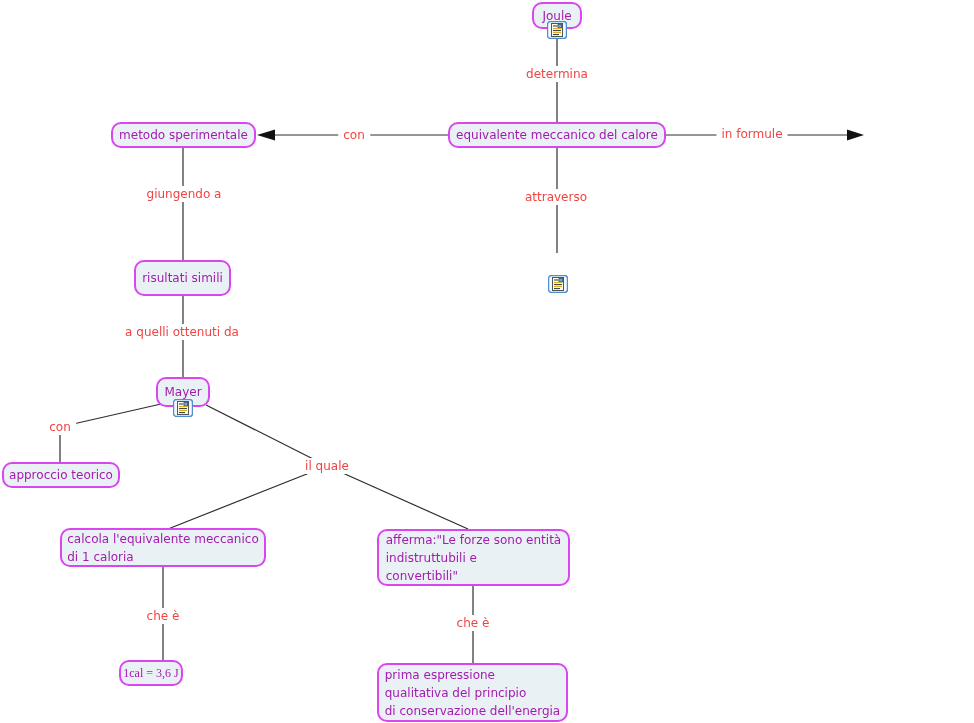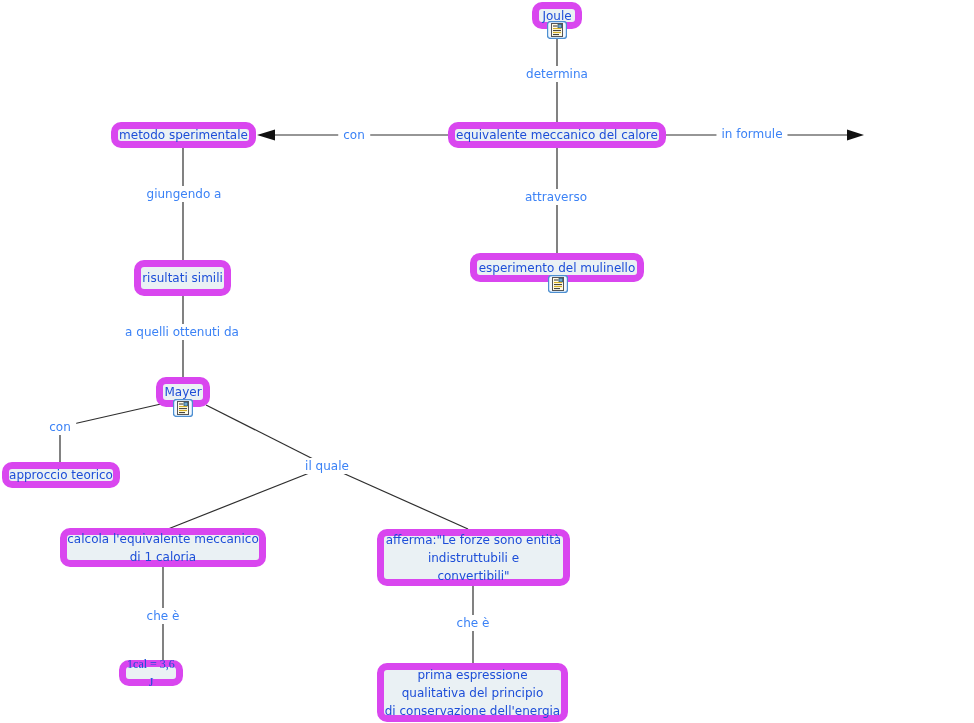--- a/index.html
+++ b/index.html
@@ -15,40 +15,39 @@
   #edges {
     position: absolute;
     left: 0; top: 0;
     width: 974px; height: 723px;
     z-index: 1;
   }
   .node {
     position: absolute;
     box-sizing: border-box;
     background: #eaf1f4;
-    border: 7px solid #d946ef;
+    border: 2px solid #d946ef;
     border-radius: 10px;
     display: flex;
     align-items: center;
     justify-content: center;
-    text-align: center;
     font-size: 12px;
     line-height: 1.5;
-    color: #1d4ed8;
+    color: #a21caf;
     white-space: pre-line;
     z-index: 2;
     cursor: default;
   }
   .link-label {
     position: absolute;
     transform: translate(-50%, -50%);
     background: #ffffff;
     padding: 1px 5px;
     font-size: 12px;
-    color: #3b82f6;
+    color: #ef4444;
     white-space: nowrap;
     z-index: 3;
     cursor: default;
   }
   .res-icon {
     position: absolute;
     width: 20px;
     height: 18px;
     z-index: 4;
     cursor: pointer;
@@ -81,21 +80,20 @@
     </g>
   </svg>
 
   <div class="node" style="left:532px; top:2px;   width:50px;  height:27px;">Joule</div>
 
   <div class="node" style="left:111px; top:122px; width:145px; height:26px;">metodo sperimentale</div>
 
   <div class="node" style="left:448px; top:122px; width:218px; height:26px;">equivalente meccanico del calore</div>
 
 
-  <div class="node" style="left:470px; top:253px; width:174px; height:29px;">esperimento del mulinello</div>
 
   <div class="node" style="left:134px; top:260px; width:97px;  height:36px;">risultati simili</div>
 
   <div class="node" style="left:156px; top:377px; width:54px;  height:30px;">Mayer</div>
 
   <div class="node" style="left:2px;   top:462px; width:118px; height:26px;">approccio teorico</div>
 
   <div class="node" style="left:60px;  top:528px; width:206px; height:39px;">calcola l'equivalente meccanico
 di 1 caloria</div>
 

